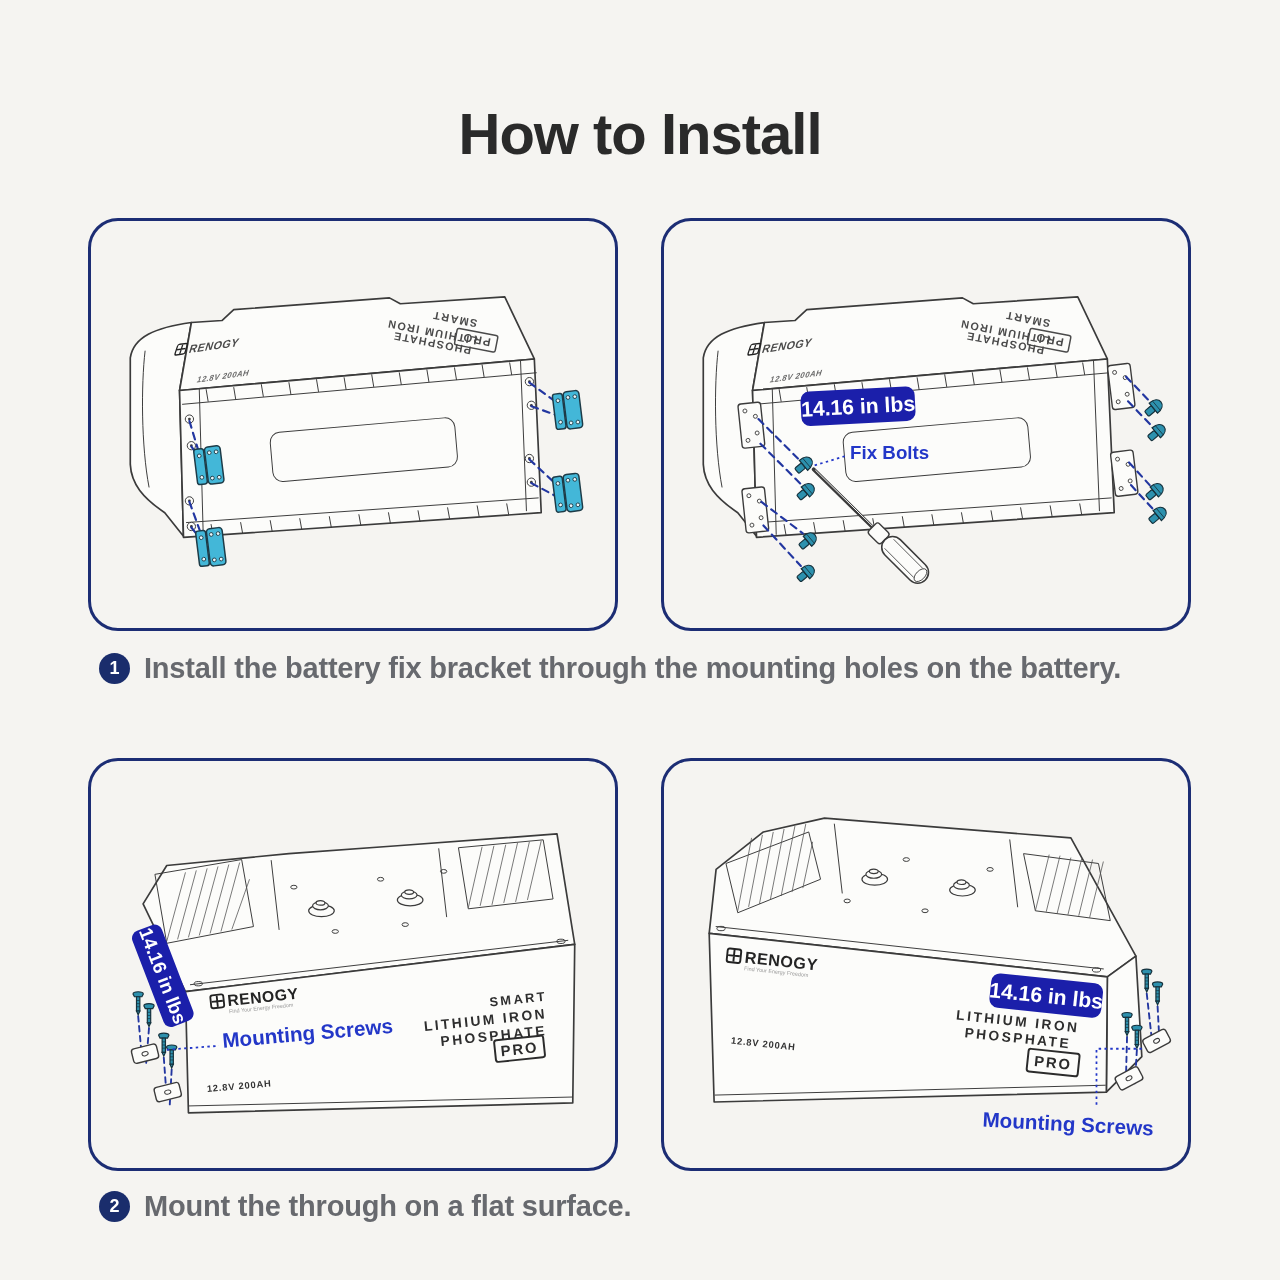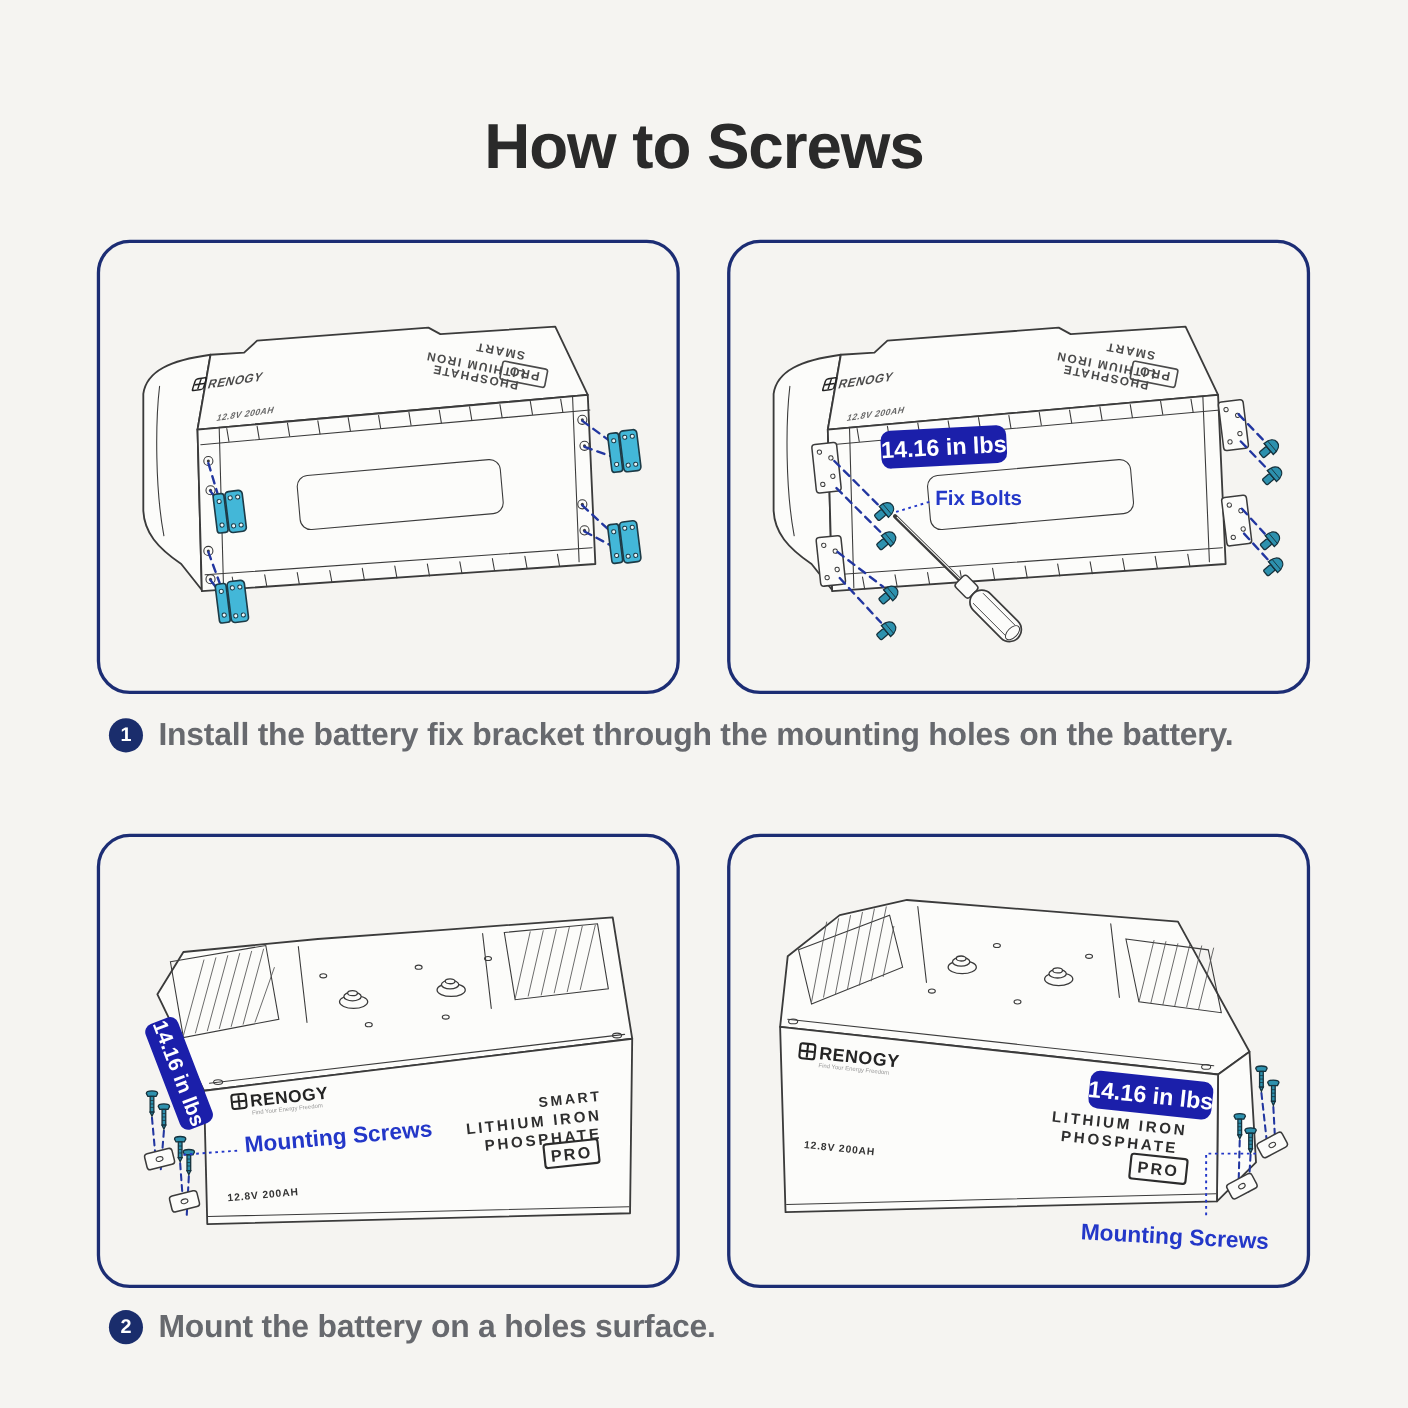--- a/index.html
+++ b/index.html
@@ -86,21 +86,21 @@
           <circle cx="16.5" cy="31" r="2"></circle>
       </g>
     </g>
     <g id="sym-logo">
       <rect x="0" y="0" width="12" height="12" rx="2" fill="none" stroke="#222" stroke-width="1.7"></rect>
       <path d="M6,0.8 V11.2 M0.8,6 H11.2" stroke="#222" stroke-width="1.7" fill="none"></path>
     </g>
   </defs>
 </svg>
 
-<div class="title">How to Screws</div>
+<div class="title">How to Install</div>
 
 <div class="panel" id="p1">
   <svg viewBox="0 0 530 413">
     <g>
       <path class="face" d="M101,103 C64,108 42,118 39,139 L39,247 C40,267 52,281 74,296 L93,320 L89,172 Z"></path>
       <path class="ln thin" d="M54,132 C50,166 50,228 58,270"></path>
       <path class="face" d="M89,172 L449,140 L419,77 L313,84 L302,78 L144,90 L132,101 L101,103 Z"></path>
       <path class="face" d="M89,172 L449,140 L456,296 L93,321 Z"></path>
       <path class="ln thin" d="M92,186 L451,154"></path>
       <path class="ln thin" d="M116,171 l2,12 M144,169 l2,12 M172,166 l2,12 M200,164 l2,12 M228,161 l2,12 M256,159 l2,12 M284,156 l2,12 M312,154 l2,12 M340,151 l2,12 M368,149 l2,12 M396,146 l2,12 M424,144 l2,12"></path>
@@ -334,14 +334,14 @@
     <use href="#sym-screw-vert" transform="translate(500,228)"></use>
     <use href="#sym-screw-vert" transform="translate(469,259)"></use>
     <use href="#sym-screw-vert" transform="translate(479,272)"></use>
     <path class="dot" d="M484,292 L438,292 L438,352"></path>
     <text transform="rotate(3 322 371)" x="322" y="371" font-size="21" class="blue-label">Mounting Screws</text>
   </svg>
 </div>
 
 <div class="step" id="s2">
   <div class="step-badge">2</div>
-  <div class="step-text">Mount the battery on a holes surface.</div>
+  <div class="step-text">Mount the through on a flat surface.</div>
 </div>
 
 </body></html>

